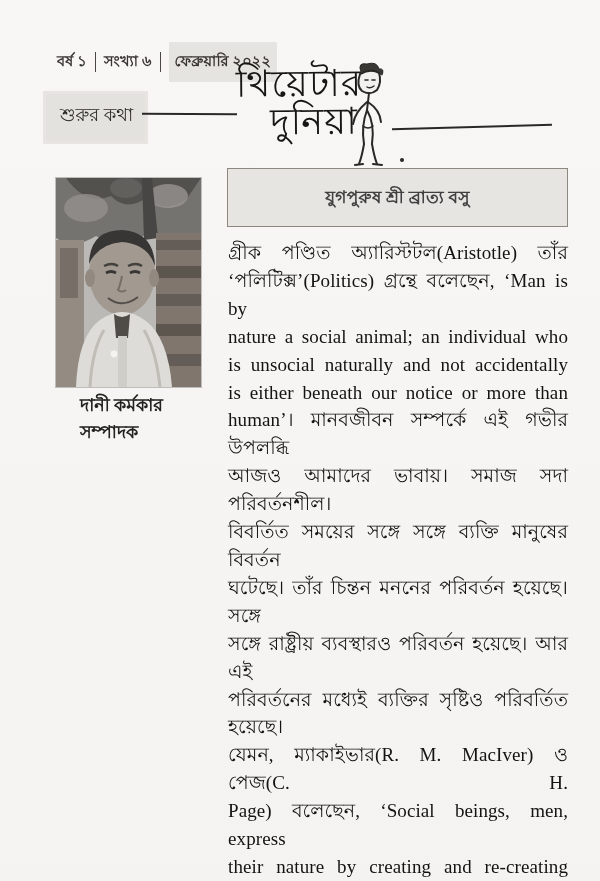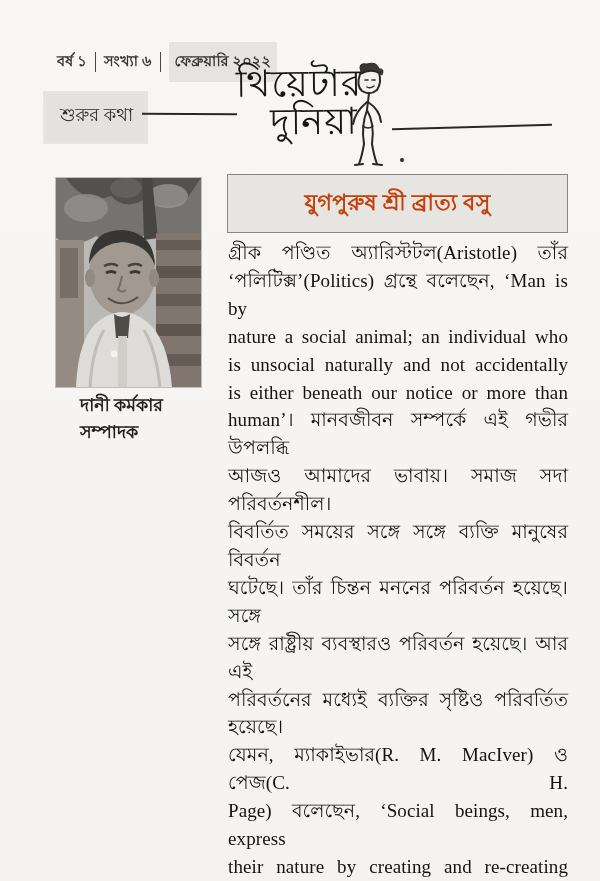--- a/index.html
+++ b/index.html
@@ -39,25 +39,25 @@
   .masthead-title{
     position:absolute;left:236px;top:66px;width:160px;
     font-weight:400;color:#171614;line-height:.98;
     transform:rotate(-.5deg);
   }
   .masthead-title .t1{font-size:37px;letter-spacing:1px;}
   .masthead-title .t2{font-size:37px;margin-left:34px;margin-top:2px;letter-spacing:1px;}
   .masthead-figure{position:absolute;left:337px;top:60px;}
   
   .article-heading{
-    position:absolute;left:227px;top:174px;width:339px;height:57px;
+    position:absolute;left:227px;top:168px;width:339px;height:57px;
     background:#e7e5e1;
     border:1px solid #8c8880;
     display:flex;align-items:center;justify-content:center;
-    font-size:22px;font-weight:700;color:#c2410c;
+    font-size:17px;font-weight:700;color:#404040;
     letter-spacing:.3px;
   }
   .heading-dot{position:absolute;left:400px;top:158px;width:4px;height:4px;background:#2a2825;border-radius:50%;}
   
   .photo-frame{
     position:absolute;left:56px;top:178px;width:145px;height:209px;
     box-shadow:0 0 0 1px rgba(90,88,84,.35);
     overflow:hidden;background:#bdbdbd;
   }
   .photo-caption{

